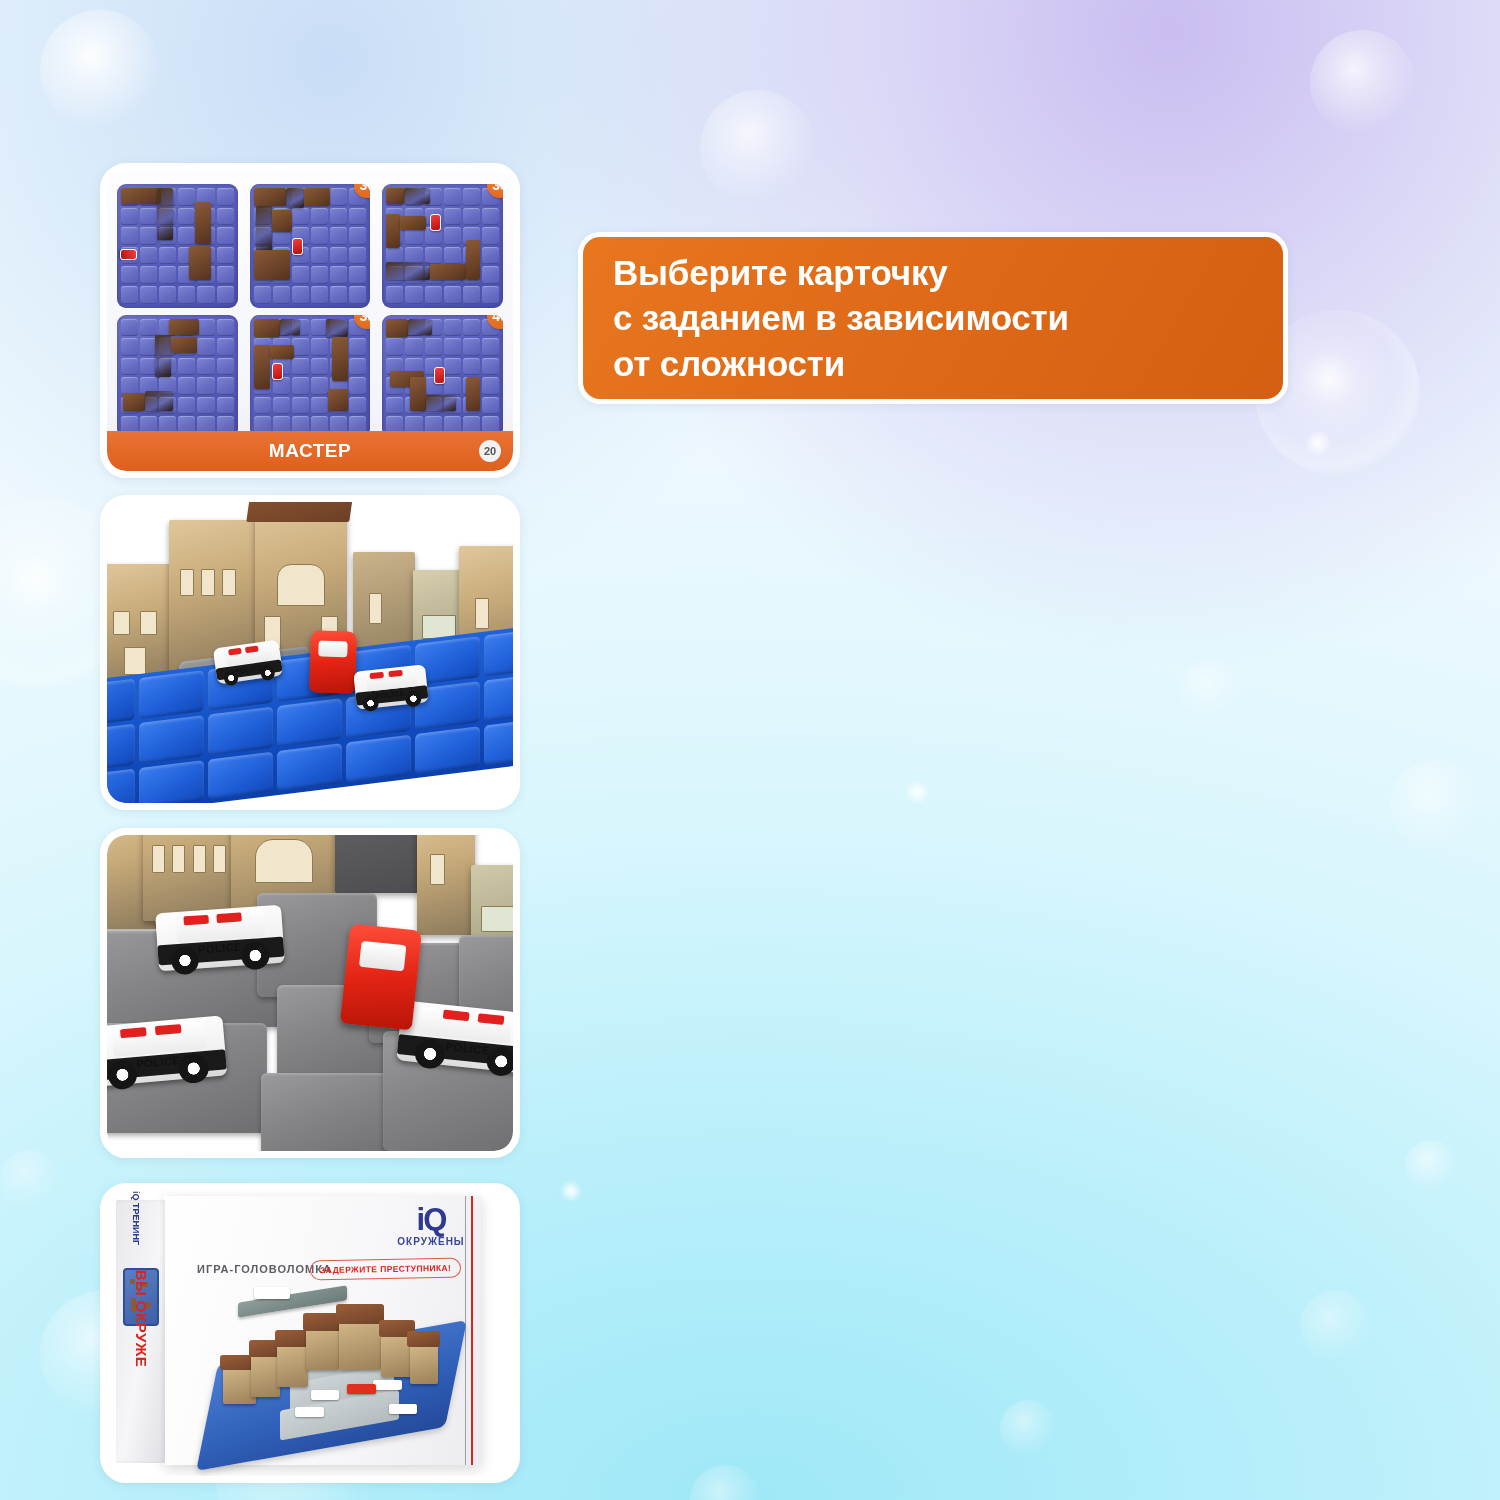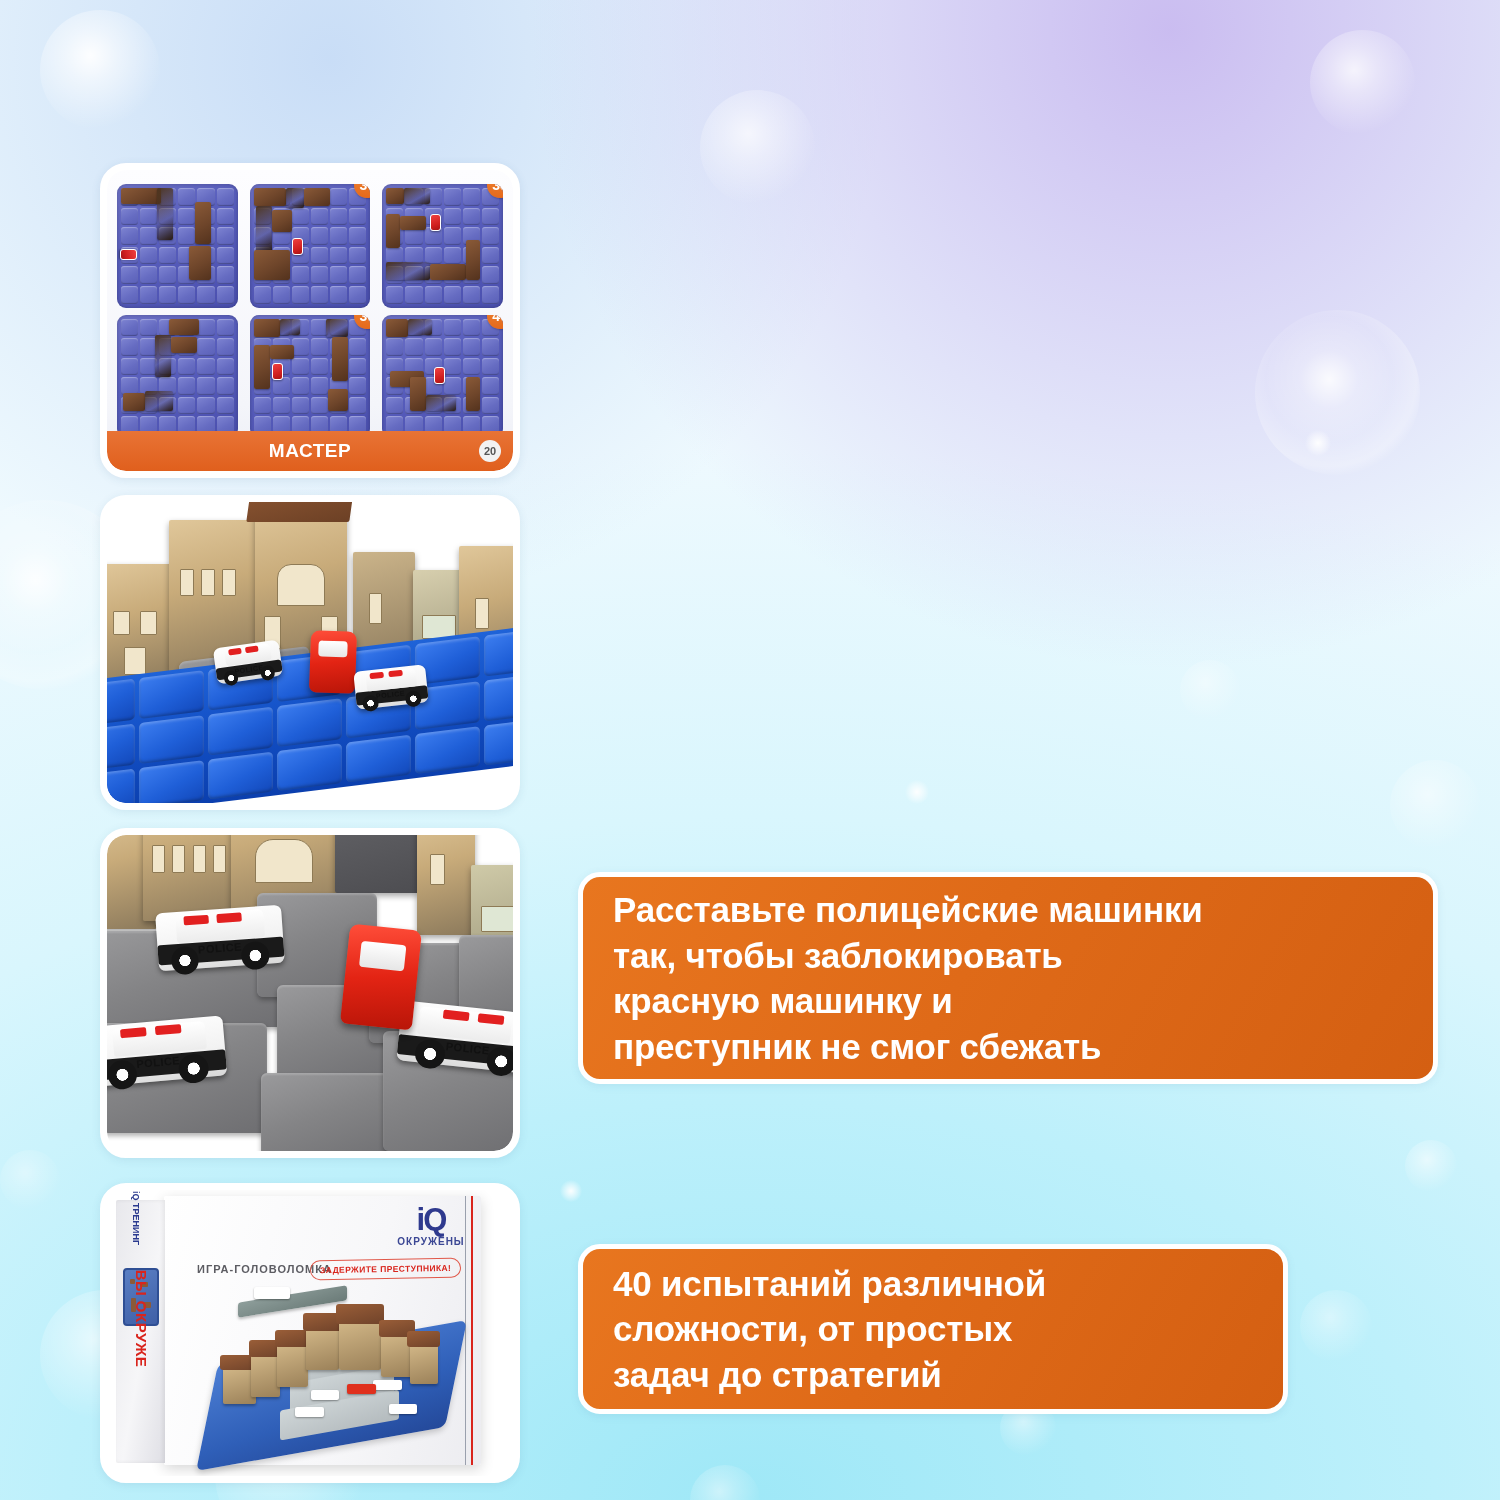--- a/index.html
+++ b/index.html
@@ -1085,28 +1085,22 @@
               <div class="mcar red" style="left:56%; top:58%; width:11%; height:6%;"></div>
             </div>
 
           </div>
         </div>
       </div>
     </div>
 
   </div>
 
-
-
-  <div class="callout" style="left:578px; top:872px; width:860px; height:212px;">
-    <span class="ctext">Расставьте полицейские машинки
-так, чтобы заблокировать
-красную машинку и
-преступник не смог сбежать</span>
+  <div class="callout" style="left:578px; top:232px; width:710px; height:172px;">
+    <span class="ctext">Выберите карточку
+с заданием в зависимости
+от сложности</span>
   </div>
 
-  <div class="callout" style="left:578px; top:1244px; width:710px; height:170px;">
-    <span class="ctext">40 испытаний различной
-сложности, от простых
-задач до стратегий</span>
-  </div>
+
+
 
 </div>
 
 </body></html>

